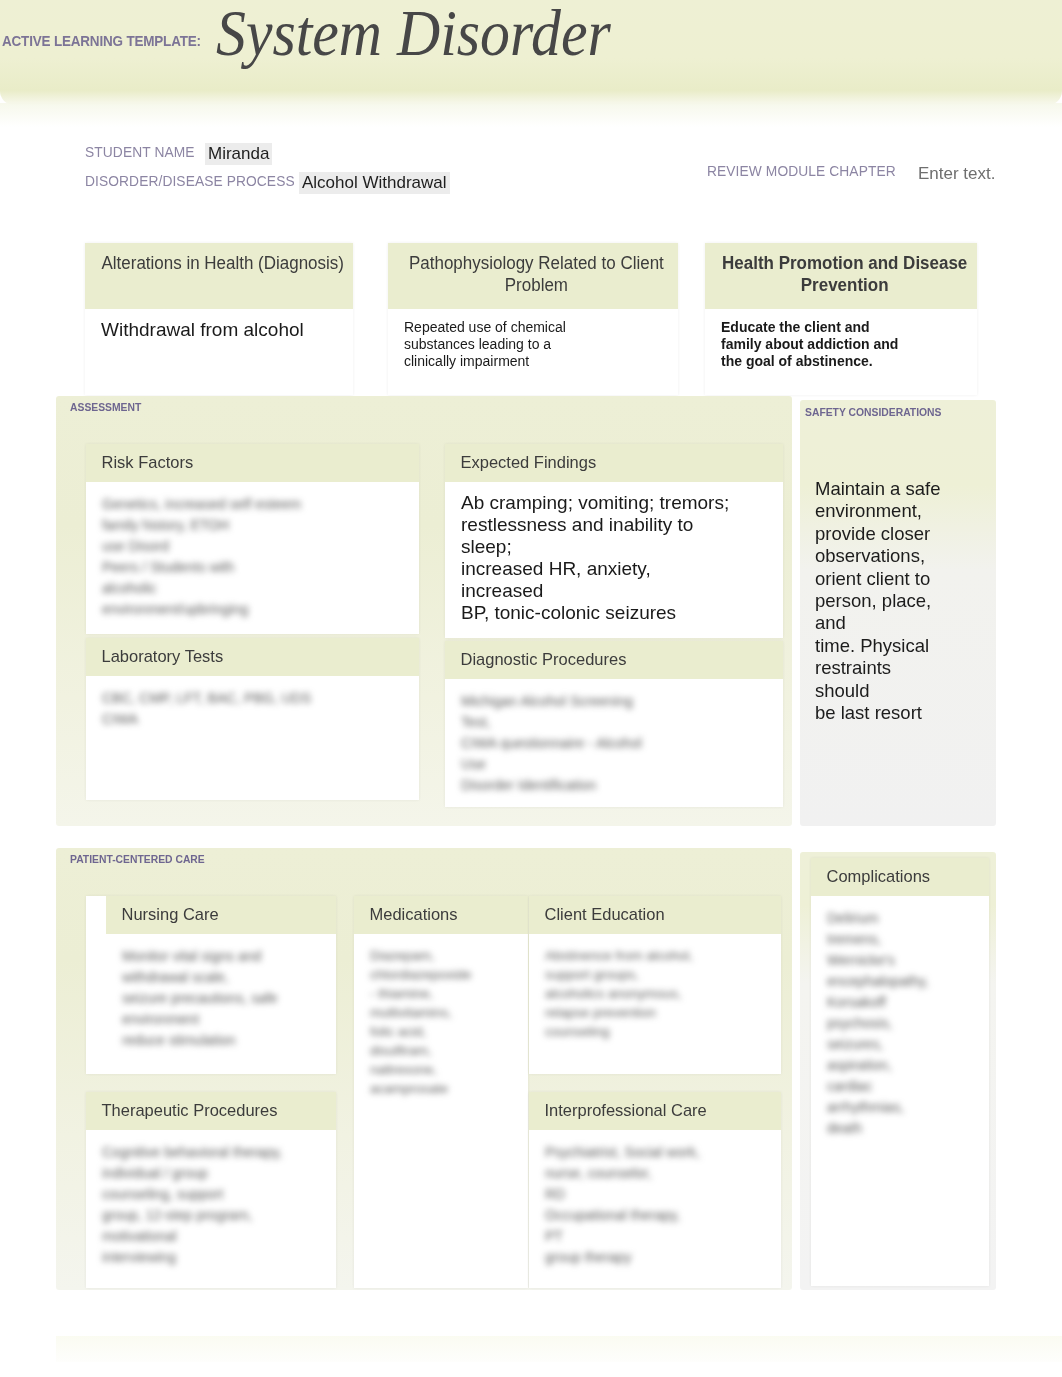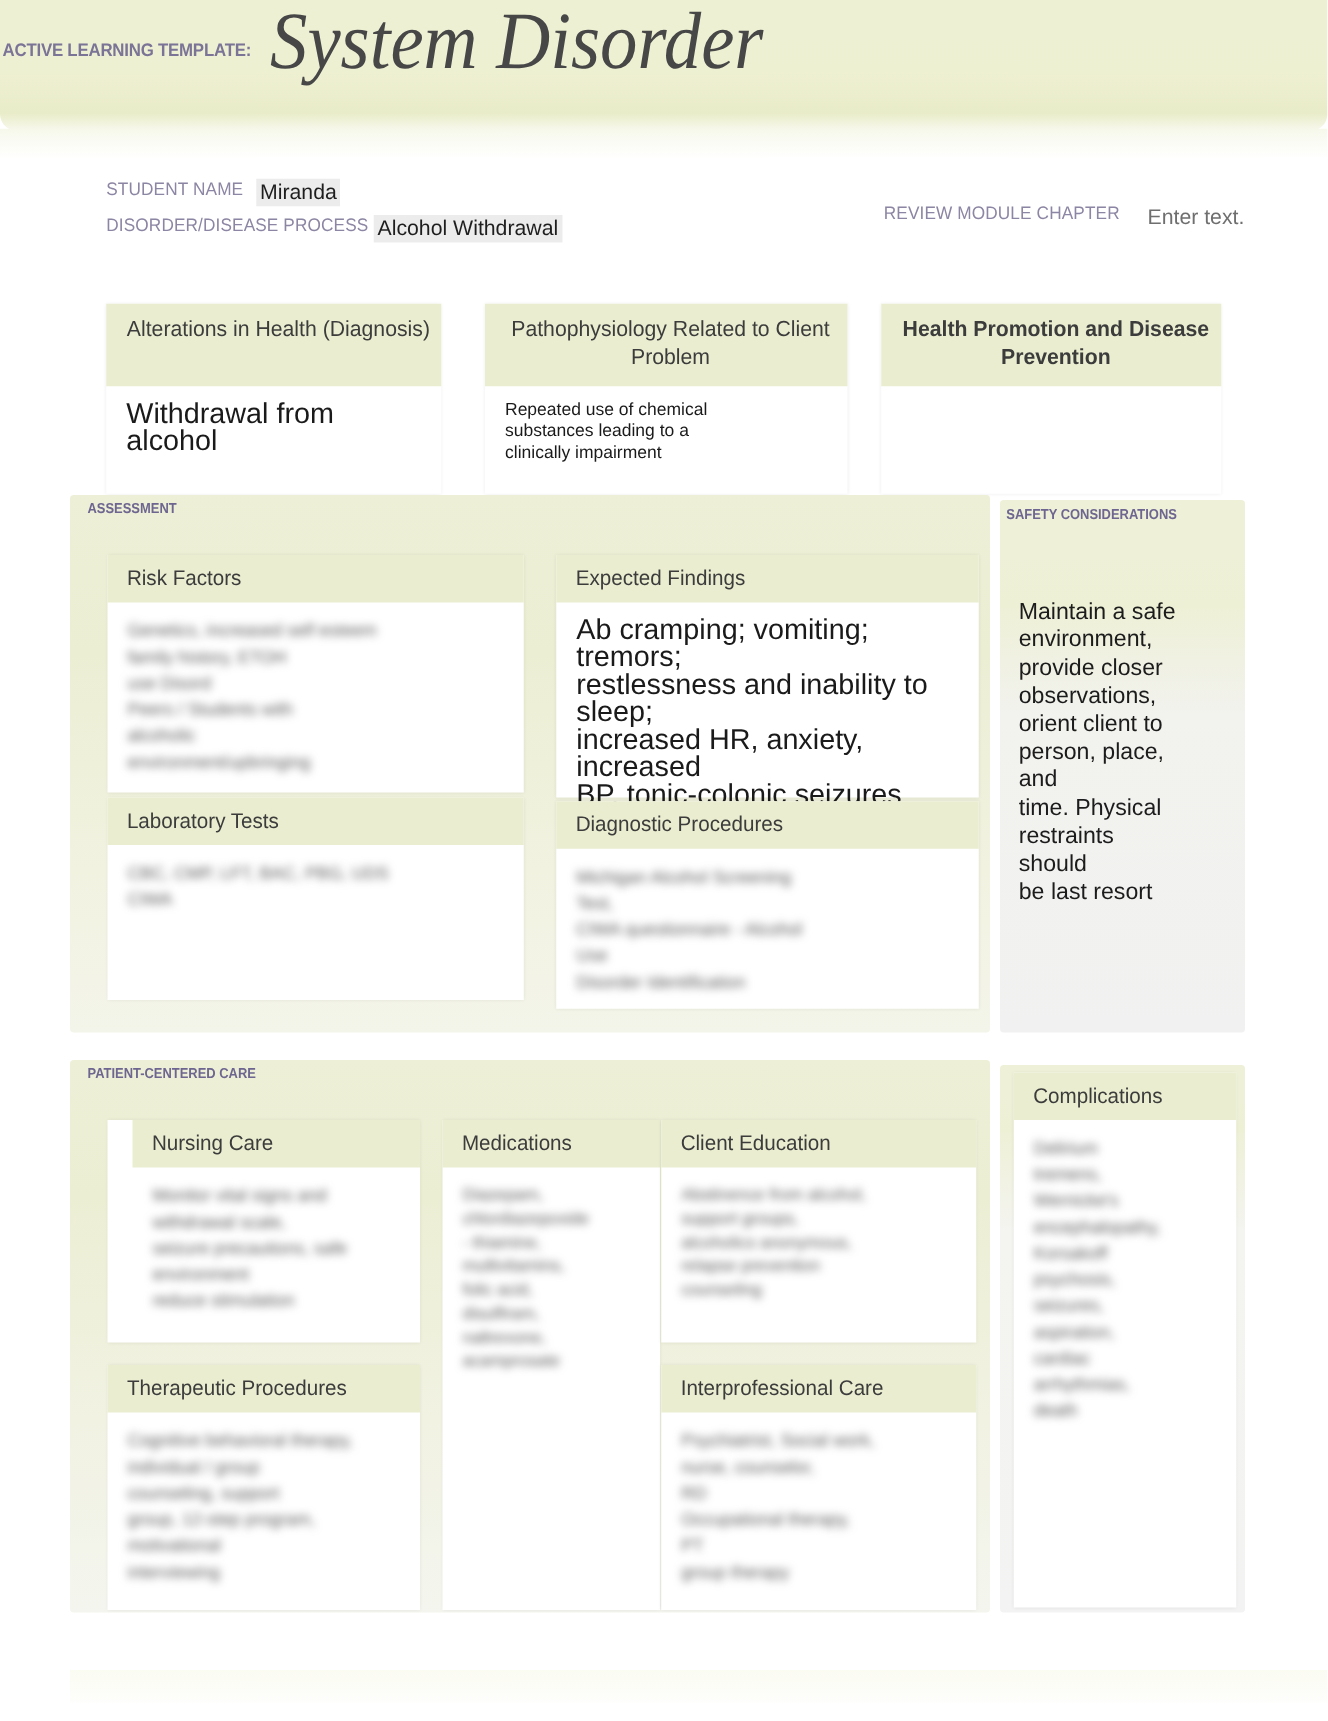--- a/index.html
+++ b/index.html
@@ -104,21 +104,21 @@
     white-space: pre-line;
   }
   .card-body {
     padding: 10px 16px 8px 16px;
     font-size: 14px;
     line-height: 17px;
     color: #1a1a1a;
     white-space: pre-line;
   }
   .card-body-xl {
-    font-size: 23px;
+    font-size: 19px;
     line-height: 22px;
   }
 
   
   .redacted {
     padding: 12px 16px 8px 16px;
     filter: blur(3.4px);
     color: #5b5b5b;
     font-size: 14px;
     line-height: 21px;
@@ -220,20 +220,23 @@
     </div>
     <div class="card-body">Repeated use of chemical
 substances leading to a
 clinically impairment</div>
   </div>
 
   <div class="card" id="box-health">
     <div class="card-head card-head-tall">
       <div class="card-title">Health Promotion and Disease Prevention</div>
     </div>
+    <div class="card-body">Educate the client and
+family about addiction and
+the goal of abstinence.</div>
   </div>
 
   <div class="section-band" id="assessment-panel"></div>
   <div id="assessment-label">ASSESSMENT</div>
 
   <div class="card" id="box-risk">
     <div class="card-head head-sm">
       <div class="card-title">Risk Factors</div>
     </div>
     <div class="redacted">Genetics, increased self esteem

